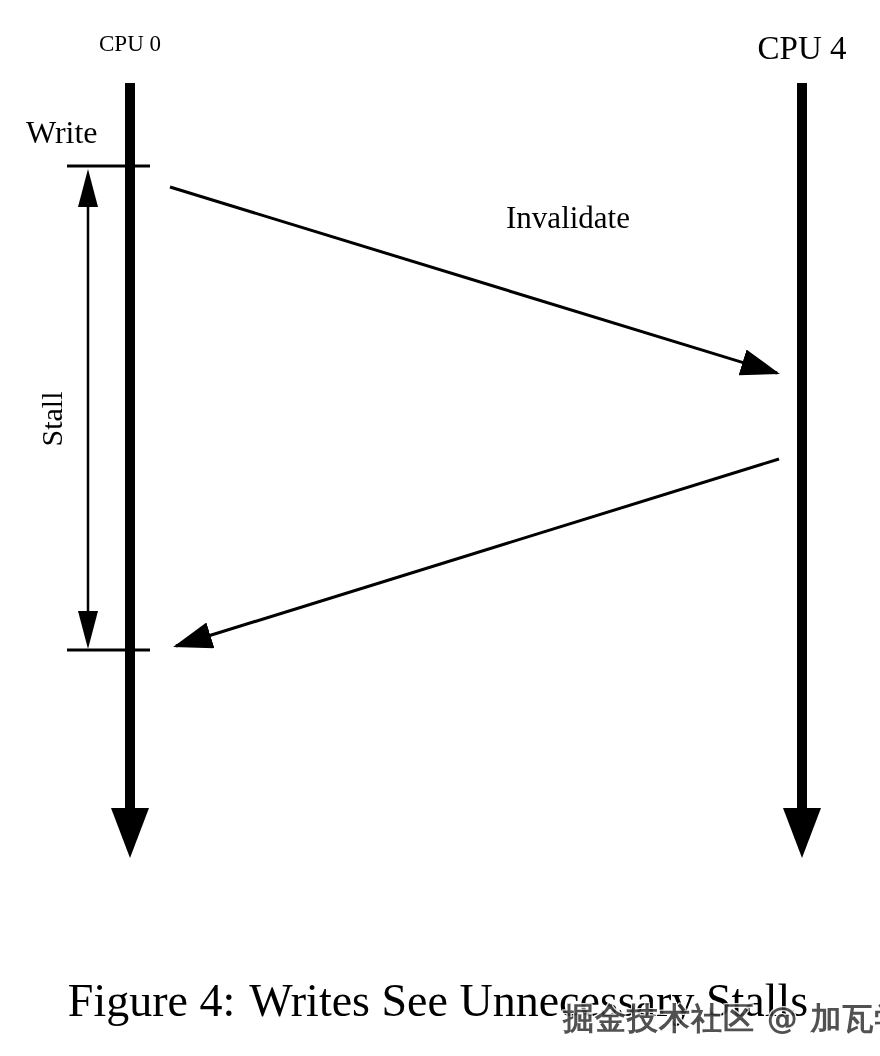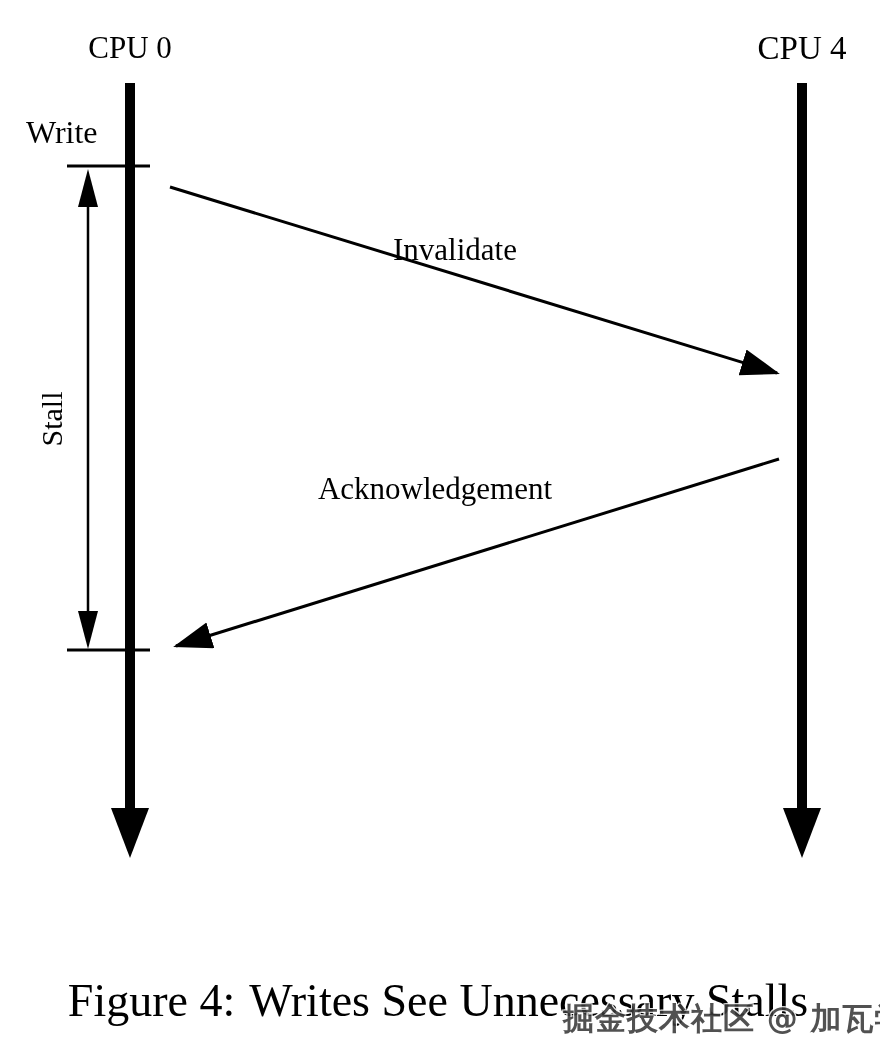--- a/index.html
+++ b/index.html
@@ -27,38 +27,38 @@
   .diagram svg { position: absolute; left: 0; top: 0; }
   .lbl {
     position: absolute;
     color: var(--ink);
     white-space: nowrap;
     line-height: 1;
     text-align: right;
   }
   .lbl-cpu0 {
     left: 78px; top: 32px; width: 104px;
-    text-align: center; font-size: 31px;
+    text-align: center; font-size: 23px;
   }
   .lbl-cpu1 {
     left: 750px; top: 32px; width: 104px;
     text-align: center; font-size: 33px;
   }
   .lbl-write {
     left: 26px; top: 116px; font-size: 32px;
   }
   .lbl-stall {
     left: 7px; top: 374px; width: 90px; height: 90px;
     display: flex; align-items: center; justify-content: center;
     font-size: 30px;
   }
   .lbl-stall span { transform: rotate(-90deg); display: block; }
   .lbl-invalidate {
     left: 280px; top: 202px; width: 350px;
-    text-align: center; font-size: 31px; margin-top: 32px;
+    text-align: right; font-size: 31px;
   }
   .lbl-ack {
     left: 260px; top: 473px; width: 350px;
     text-align: center; font-size: 31px;
   }
   .caption {
     position: absolute;
     left: 0; top: 974px; width: 876px;
     text-align: center;
     font-size: 46px;
@@ -121,21 +121,20 @@
       <line x1="779" y1="459" x2="176" y2="646" stroke="#000" stroke-width="3" marker-end="url(#arr)"></line>
     </svg>
 
     <div class="lbl lbl-cpu0">CPU 0</div>
     <div class="lbl lbl-cpu1">CPU 4</div>
     <div class="lbl lbl-write">Write</div>
     <div class="lbl lbl-stall">
       <span>Stall</span>
     </div>
     <div class="lbl lbl-invalidate">Invalidate</div>
-    <div class="lbl lbl-ack">Acknowledgement</div>
   </div>
 
   <div class="caption">
     <span class="cap-prefix">Figure 4:</span><span>Writes See Unnecessary Stalls</span>
   </div>
 
   <div class="watermark">掘金技术社区 @ 加瓦学徒</div>
 
 </div>
 

